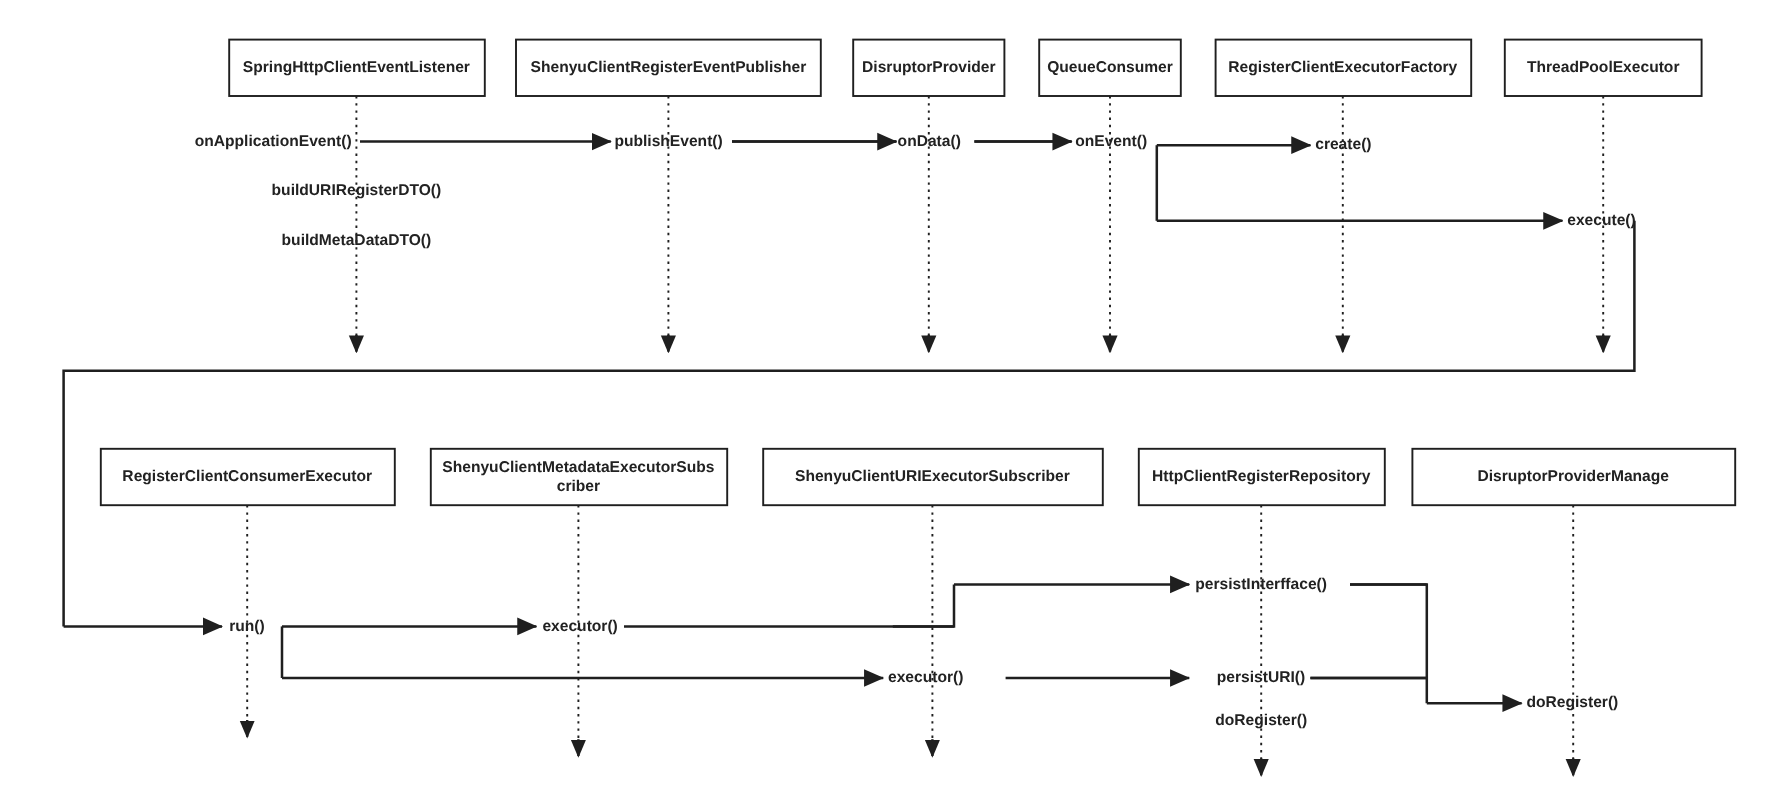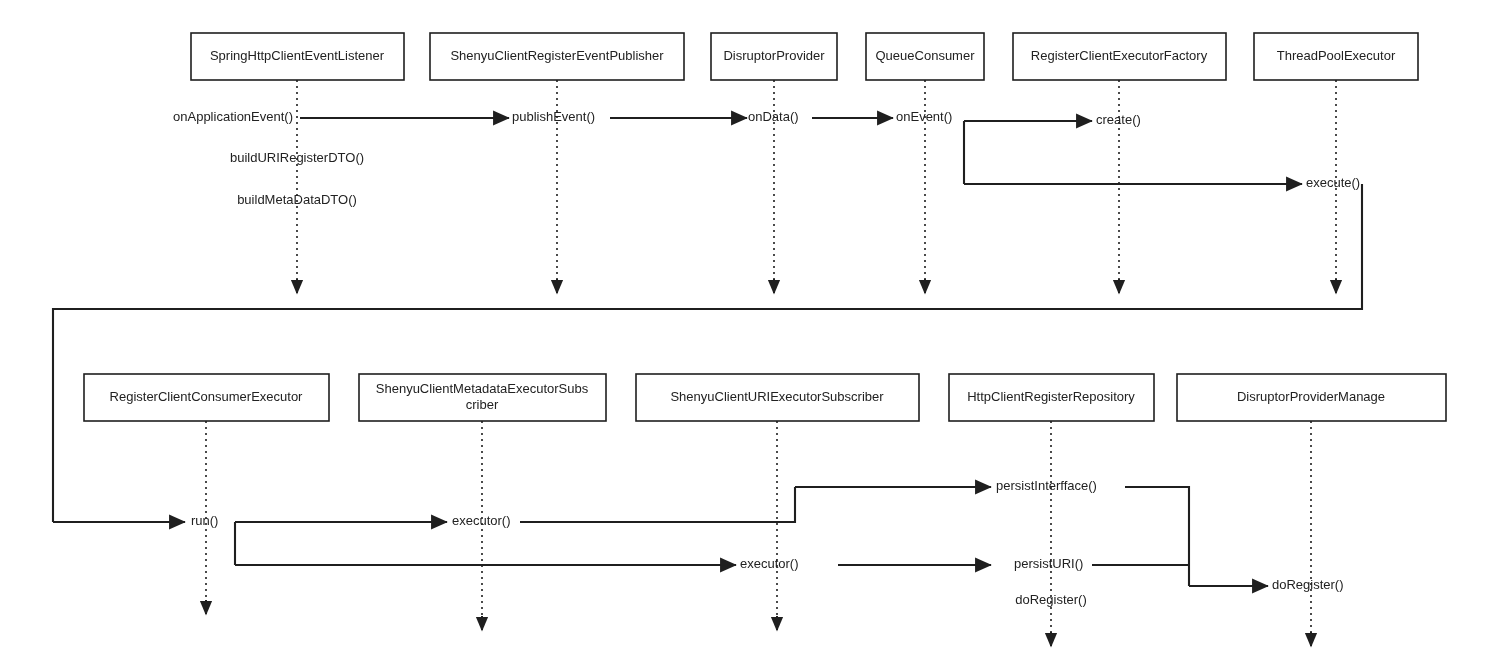--- a/index.html
+++ b/index.html
@@ -12,20 +12,21 @@
     width: 1491px;
     height: 657px;
     overflow: hidden;
     font-family: "Liberation Sans", sans-serif;
   }
   #diagram-root {
     position: relative;
     width: 1207px;
     height: 657px;
     background: #86efac;
+    font-weight: bold;
   }
   svg.seq-canvas {
     display: block;
     width: 1491px;
     height: 657px;
     background: #ffffff;
   }
   .participant-box {
     fill: #ffffff;
     stroke: #1f1f1f;

